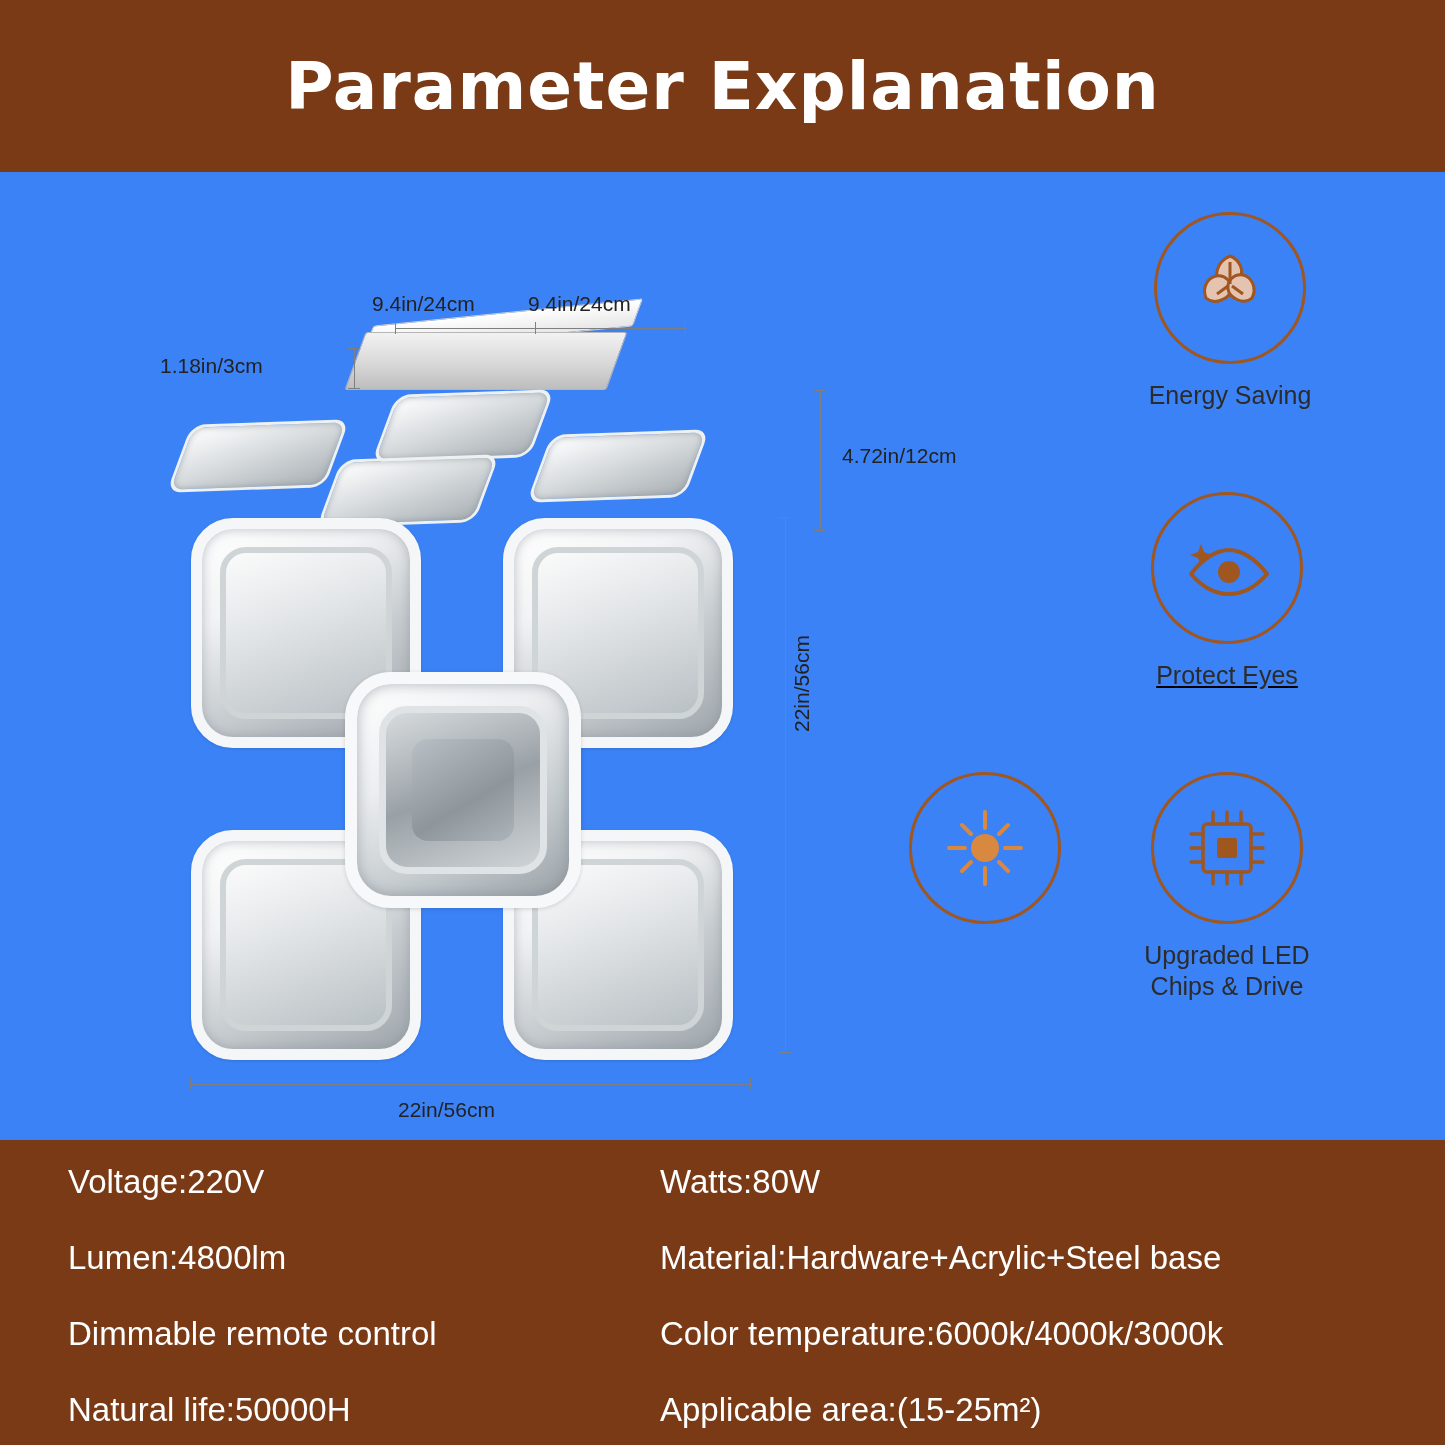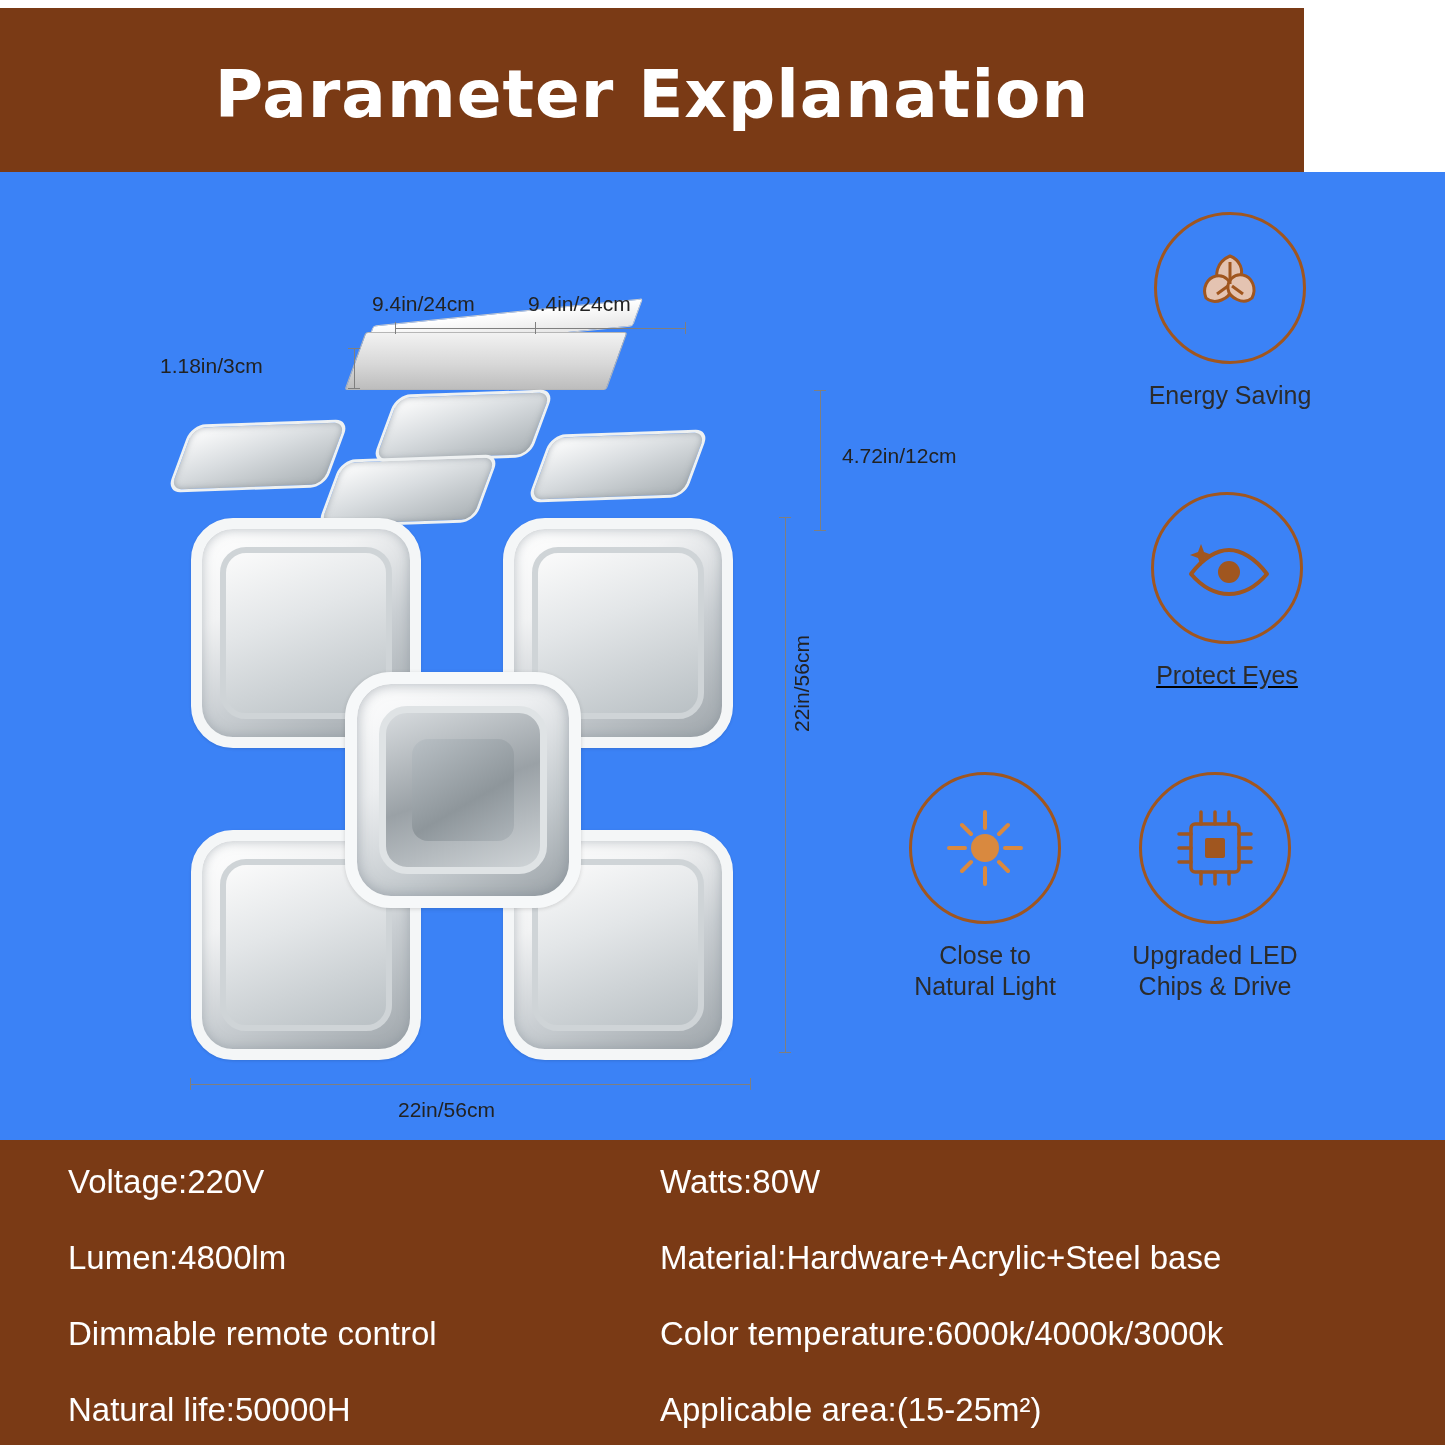--- a/index.html
+++ b/index.html
@@ -5,21 +5,21 @@
   html,body{margin:0;padding:0;}
   body{
     width:1445px;height:1445px;
     background:#ffffff;
     font-family:"Liberation Sans", sans-serif;
     overflow:hidden;
     position:relative;
   }
   
   .header{
-    position:absolute;left:0;top:8px;width:1304px;height:172px;
+    position:absolute;left:0;top:0;width:1445px;height:172px;
     background:#7a3a15;
     display:flex;align-items:center;justify-content:center;
   }
   .header-title{
     color:#ffffff;
     font-size:66px;
     font-weight:bold;
     letter-spacing:1px;
     font-family:"DejaVu Sans", sans-serif;
   }
@@ -117,21 +117,21 @@
     display:flex;align-items:center;justify-content:center;
     box-sizing:border-box;
   }
   .feature-label{
     margin-top:16px;color:#2b2b2b;font-size:25px;line-height:1.25;
   }
   .f-energy{left:275px;top:10px;}
   .f-bright{left:30px;top:290px;}
   .f-eyes{left:272px;top:290px;text-decoration:underline;}
   .f-natural{left:30px;top:570px;}
-  .f-chip{left:260px;top:570px;}
+  .f-chip{left:272px;top:570px;}
 
   
   .specs{
     position:absolute;left:0;top:1140px;width:1445px;height:305px;
     background:#7a3a15;color:#ffffff;
   }
   .spec-row{
     position:absolute;left:0;width:1445px;height:76px;
     display:flex;align-items:center;
   }
@@ -245,21 +245,20 @@
     <div class="feature f-natural">
       <div class="circle">
         <svg width="92" height="92" viewBox="0 0 92 92" aria-hidden="true">
           <g stroke="#d9893f" stroke-width="4" fill="none" stroke-linecap="round">
             <circle cx="46" cy="46" r="14" fill="#d9893f" stroke="none"></circle>
             <path d="M46 14v12M46 66v12M14 46h12M66 46h12M23 23l9 9M60 60l9 9M69 23l-9 9M32 60l-9 9"></path>
             <path d="M46 10v6M46 76v6M10 46h6M76 46h6"></path>
           </g>
         </svg>
       </div>
-      <div class="feature-label">Close to<br>Natural Light</div>
     </div>
 
     <div class="feature f-chip">
       <div class="circle">
         <svg width="96" height="96" viewBox="0 0 96 96" aria-hidden="true">
           <g stroke="#a0561f" stroke-width="3.5" fill="none" stroke-linecap="round">
             <rect x="24" y="24" width="48" height="48" rx="4"></rect>
             <rect x="38" y="38" width="20" height="20" rx="2" fill="#a0561f" stroke="none"></rect>
             <path d="M34 12v12M48 12v12M62 12v12M34 72v12M48 72v12M62 72v12M12 34h12M12 48h12M12 62h12M72 34h12M72 48h12M72 62h12"></path>
           </g>

